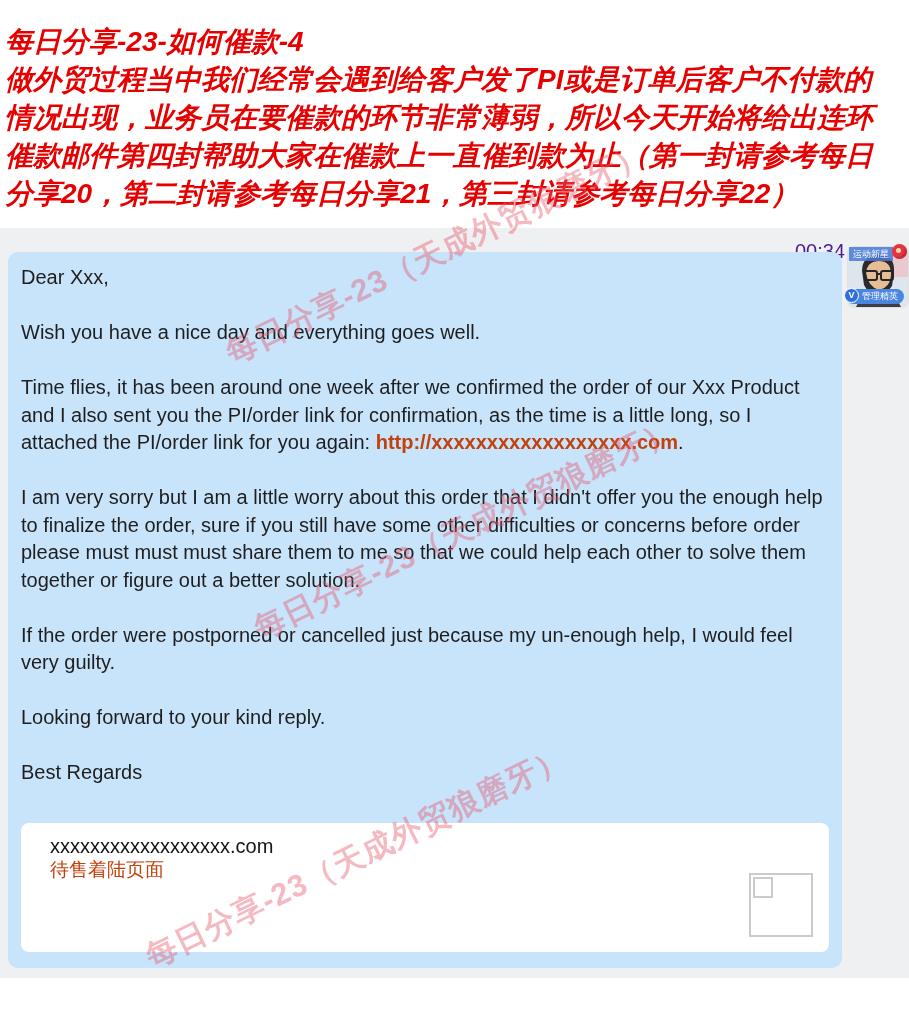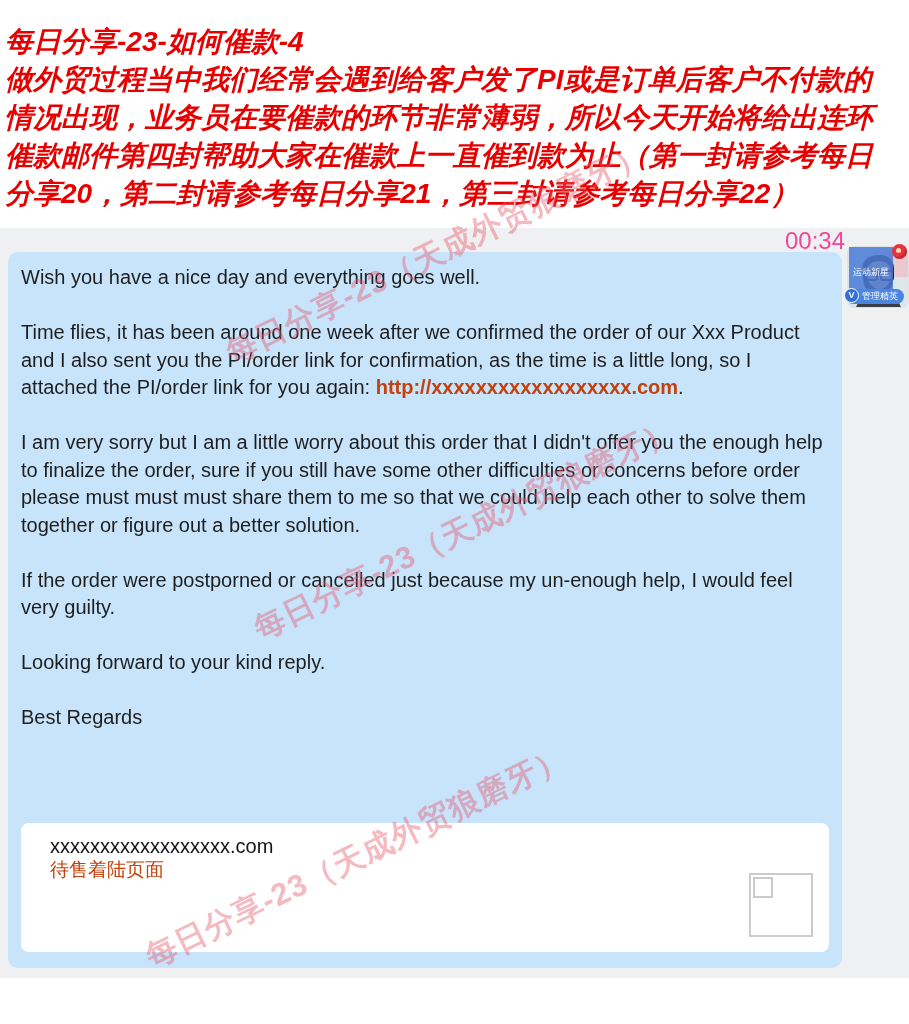--- a/index.html
+++ b/index.html
@@ -14,32 +14,32 @@
     color:#e60000;font-weight:bold;font-size:28px;line-height:38px;
     white-space:nowrap;
     font-style:italic;
   }
   
   .chat-bg{
     position:absolute;top:228px;left:0;width:909px;height:750px;
     background:#eff0f2;
   }
   .timestamp{
-    position:absolute;top:229px;right:64px;
-    color:#ec4899;font-size:24px;line-height:24px;
+    position:absolute;top:239px;right:64px;
+    color:#4c1d95;font-size:20px;line-height:24px;
   }
   
   .avatar{
     position:absolute;top:247px;left:848px;width:60px;height:60px;
     border-radius:6px;background:linear-gradient(135deg,#dfe8ef 0%,#cdd9e2 60%,#e9eef2 100%);
     box-shadow:0 0 0 1px rgba(0,0,0,0.06);
   }
   .avatar svg{position:absolute;top:0;left:0;border-radius:6px;}
   .badge-top{
-    position:absolute;top:0;left:1px;height:14px;padding:18px 4px;
+    position:absolute;top:0;left:1px;height:14px;padding:0 4px;
     background:rgba(74,122,214,0.85);border-radius:0;
     color:#fff;font-size:9px;line-height:14px;white-space:nowrap;
   }
   .flame-dot{
     position:absolute;top:-3px;right:-14px;width:15px;height:15px;border-radius:50%;
     background:#e6333f;box-shadow:inset -2px -2px 0 rgba(0,0,0,0.15);
   }
   .flame-dot:after{
     content:"";position:absolute;left:4px;top:4px;width:5px;height:5px;
     border-radius:50%;background:#ffd9a8;
@@ -125,20 +125,21 @@
       <span>运动新星</span>
       <span class="flame-dot"></span>
     </div>
     <div class="badge-bottom">
       <span class="v-circle">V</span>
       <span>管理精英</span>
     </div>
   </div>
 
   <div class="bubble">
+    <p>Dear Xxx,</p>
     <p>Wish you have a nice day and everything goes well.</p>
     <p><span>Time flies, it has been around one week after we confirmed the order of our Xxx Product and I also sent you the PI/order link for confirmation, as the time is a little long, so I attached the PI/order link for you again: </span><a class="link">http://xxxxxxxxxxxxxxxxxx.com</a><span>.</span></p>
     <p>I am very sorry but I am a little worry about this order that I didn't offer you the enough help to finalize the order, sure if you still have some other difficulties or concerns before order please must must must share them to me so that we could help each other to solve them together or figure out a better solution.</p>
     <p>If the order were postporned or cancelled just because my un-enough help, I would feel very guilty.</p>
     <p>Looking forward to your kind reply.</p>
     <p class="tight">Best Regards</p>
 
     <div class="card">
       <div class="card-title">xxxxxxxxxxxxxxxxxx.com</div>
       <div class="card-sub">待售着陆页面</div>

